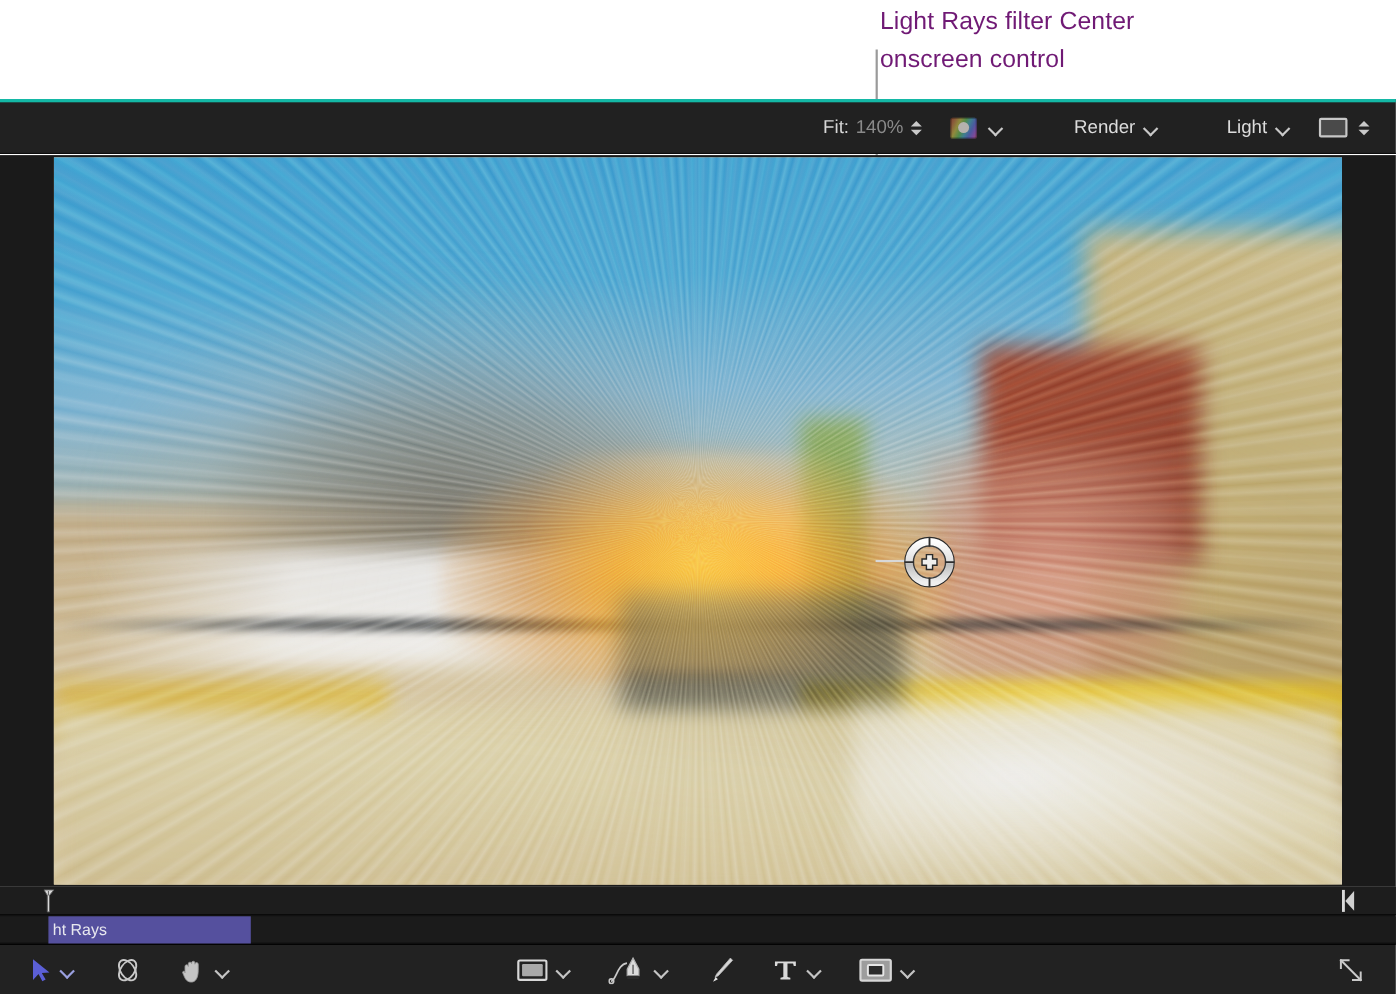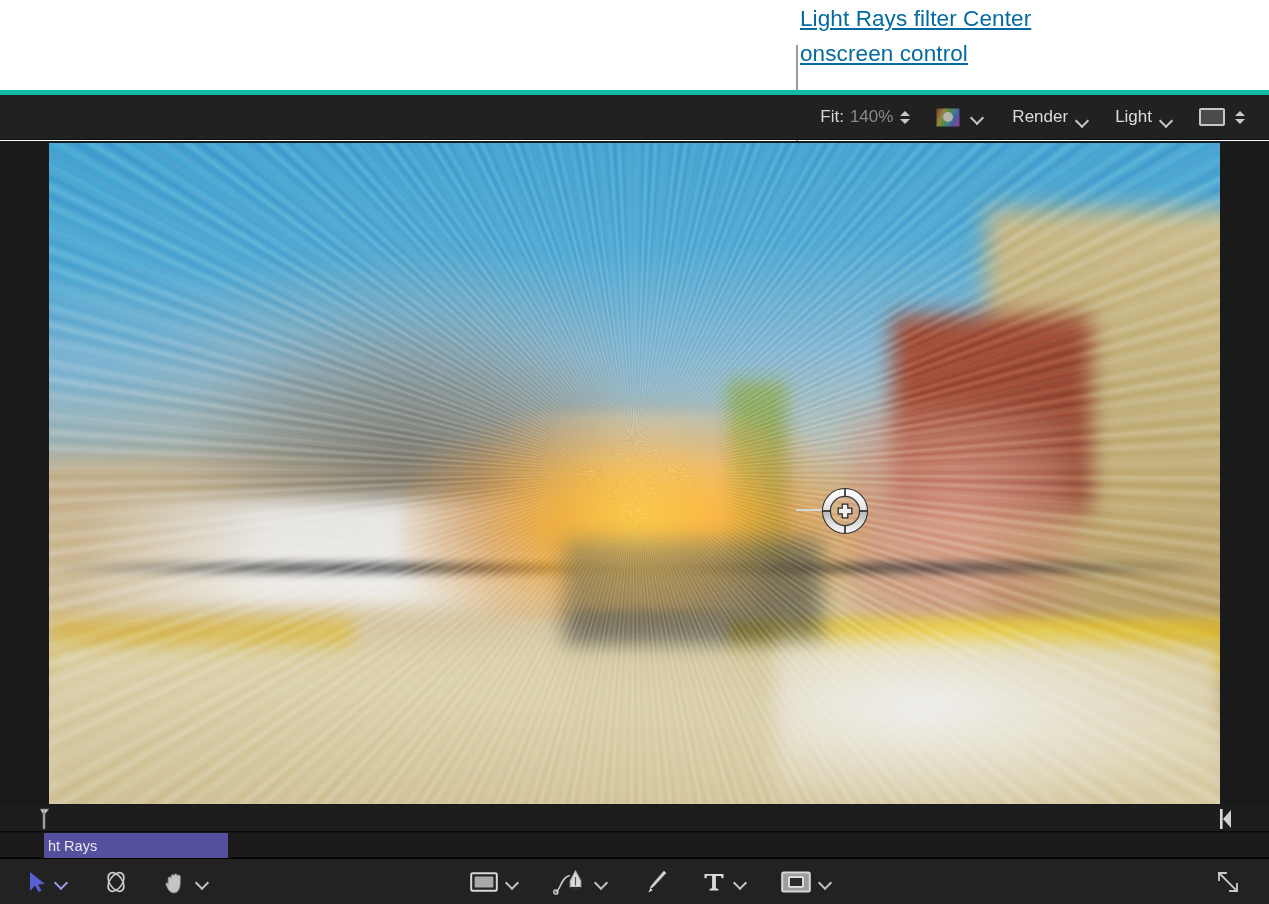--- a/index.html
+++ b/index.html
@@ -4,37 +4,36 @@
 <style>
   * { margin:0; padding:0; box-sizing:border-box; }
   html,body { width:1269px; height:904px; background:#ffffff;
     font-family:"Liberation Sans", sans-serif; overflow:hidden; }
 
   #root { position:relative; width:1269px; height:904px; background:#fff; }
 
   
   .callout-text {
     position:absolute; left:800px; top:1px; width:420px;
-    font-size:22.5px; line-height:35px; color:#0369a1; letter-spacing:.1px;
+    font-size:22.5px; line-height:35px; color:#701a75; letter-spacing:.1px;
     white-space:pre-line;
-    text-decoration:underline;
   }
   .callout-line-v {
     position:absolute; left:796px; top:45px; width:2px; height:466px;
     background:#9a9a9a;
   }
   .callout-line-h {
     position:absolute; left:796px; top:509px; width:30px; height:2px;
     background:#d8d8d8;
   }
 
   
   .canvas-toolbar {
     position:absolute; left:0; top:90px; width:1269px; height:50px;
-    background:#212121; border-top:5px solid #14b8a6; border-bottom:1px solid #0d0d0d;
+    background:#212121; border-top:3px solid #14b8a6; border-bottom:1px solid #0d0d0d;
     display:flex; align-items:center; justify-content:flex-end;
     padding-right:24px; gap:0;
   }
   .tb-fit { display:flex; align-items:center; gap:6px; margin-right:26px; }
   .tb-fit-label { font-size:17px; color:#d6d6d6; }
   .tb-fit-value { font-size:17px; color:#8a8a8a; }
 
   .stepper { display:inline-flex; flex-direction:column; align-items:center;
     justify-content:center; gap:3px; width:11px; }
   .stepper i { display:block; width:0;height:0; border-left:5px solid transparent;
@@ -51,21 +50,21 @@
     width:24px; height:19px; border-radius:2px; position:relative;
     background:linear-gradient(115deg,#7a3f2e 0%,#8a5a3a 14%,#8f8a3d 30%,
       #4f8a4a 46%,#3f7f8f 60%,#4a5aa0 74%,#7a4a9a 88%,#9a4a6a 100%);
     box-shadow:inset 0 0 0 1px rgba(0,0,0,.35);
   }
   .color-swatch::after { content:""; position:absolute; left:50%; top:50%;
     transform:translate(-50%,-50%); width:10px; height:10px; border-radius:50%;
     background:#b6b2ae; }
   .tb-color { display:flex; align-items:center; gap:11px; margin-right:28px; }
 
-  .tb-menu { display:flex; align-items:flex-end; gap:8px; margin-right:26px; }
+  .tb-menu { display:flex; align-items:center; gap:8px; margin-right:26px;margin-left:36px; }
   .tb-menu-label { font-size:17px; color:#dcdcdc; }
 
   .view-square { width:26px; height:18px; border:2px solid #c7c7c7;
     border-radius:2px; background:#4a4a4a; }
   .tb-view-sq { display:flex; align-items:center; gap:9px; }
 
   
   .canvas-area {
     position:absolute; left:0; top:141px; width:1269px; height:665px;
     background:#1a1a1a;

